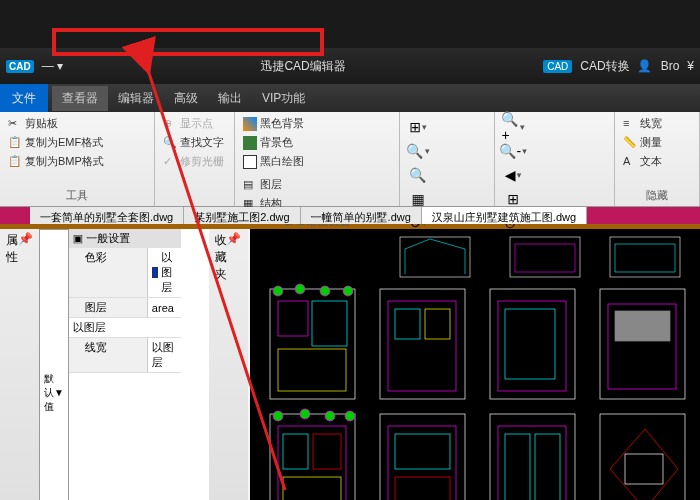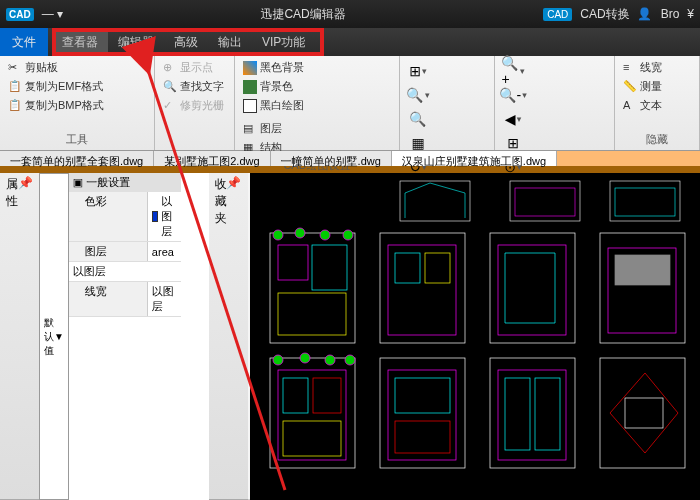--- a/index.html
+++ b/index.html
@@ -1,35 +1,35 @@
 <!DOCTYPE html>
 <html><head>
 <meta charset="utf-8">
 <style>
 * { margin: 0; padding: 0; box-sizing: border-box; font-family: "Microsoft YaHei", Arial, sans-serif; }
 body { width: 700px; height: 500px; background: #1a1a1a; overflow: hidden; position: relative; }
-.titlebar { height: 28px; background: linear-gradient(#2a2a2a,#1a1a1a); display: flex; align-items: center; color: #ddd; font-size: 12px; padding: 0 6px; }
+.titlebar { height: 36px; background: linear-gradient(#2a2a2a,#1a1a1a); display: flex; align-items: center; color: #ddd; font-size: 12px; padding: 0 6px; margin-top: 48px; }
 .titlebar .logo { background:#0088cc; color:#fff; padding:1px 3px; font-size:10px; border-radius:2px; margin-right:8px; font-weight:bold;}
 .titlebar .title { flex:1; text-align:center; }
 .titlebar .rbtn { margin-left:8px; }
 .titlebar .cad-badge { background:#0088cc; color:#fff; padding:1px 4px; font-size:10px; border-radius:2px;}
 .menubar { height: 28px; background: linear-gradient(#3a3a3a,#2a2a2a); display:flex; align-items:center; }
 .filebtn { background:#0066cc; color:#e5e5e5; padding:4px 12px; font-size:12px; margin-right:4px; height:100%; display:flex; align-items:center;}
 .menuitem { color:#ccc; padding:4px 10px; font-size:12px; cursor:pointer; }
 .menuitem.active { background:#555; }
 .ribbon { height: 95px; background: linear-gradient(#f5f5f5,#e8e8e8); display:flex; border-bottom:1px solid #999; }
 .rgroup { border-right:1px solid #bbb; padding:3px 6px; display:flex; flex-direction:column; }
 .rgroup-body { flex:1; display:flex; flex-direction:column; gap:2px; }
 .rgroup-label { text-align:center; font-size:11px; color:#555; padding-top:2px;}
 .ritem { display:flex; align-items:center; font-size:11px; color:#333; gap:3px; padding:1px 2px; white-space:nowrap;}
 .ritem.disabled { color:#aaa; }
 .ricon { width:14px; height:14px; display:inline-block; }
 .rcol { display:flex; flex-direction:column; gap:2px; }
 .rrow { display:flex; gap:6px; }
-.tabstrip { height:22px; background:#fdba74; display:flex; border-bottom:7px solid #a16207;}
+.tabstrip { height:22px; background:#be185d; display:flex; border-bottom:5px solid #a16207;padding-left:30px;}
 .tab { padding:3px 10px; font-size:11px; border-right:1px solid #aaa; background:#e8e8e8; white-space:nowrap;}
 .tab.active { background:#fff; }
 .workarea { display:flex; height: calc(500px - 28px - 28px - 95px - 22px); }
 .leftpanel { width:250px; background:#fff; display:flex; flex-direction:row; border-right:1px solid #666;}
 .panel-hdr { background:linear-gradient(#eee,#ddd); font-size:12px; padding:3px 6px; border-bottom:1px solid #aaa; display:flex; justify-content:space-between;}
 .propgrid { font-size:11px; }
 .proprow { display:flex; border-bottom:1px solid #ddd; }
 .propkey { width:79px; padding:2px 4px 2px 16px; background:#f0f0f0; border-right:1px solid #ccc;}
 .propval { flex:1; padding:2px 4px; display:flex; align-items:center; gap:3px;}
 .propsection { background:#e0e0e0; padding:2px 4px; font-size:11px; display:flex; align-items:center; gap:3px;}

